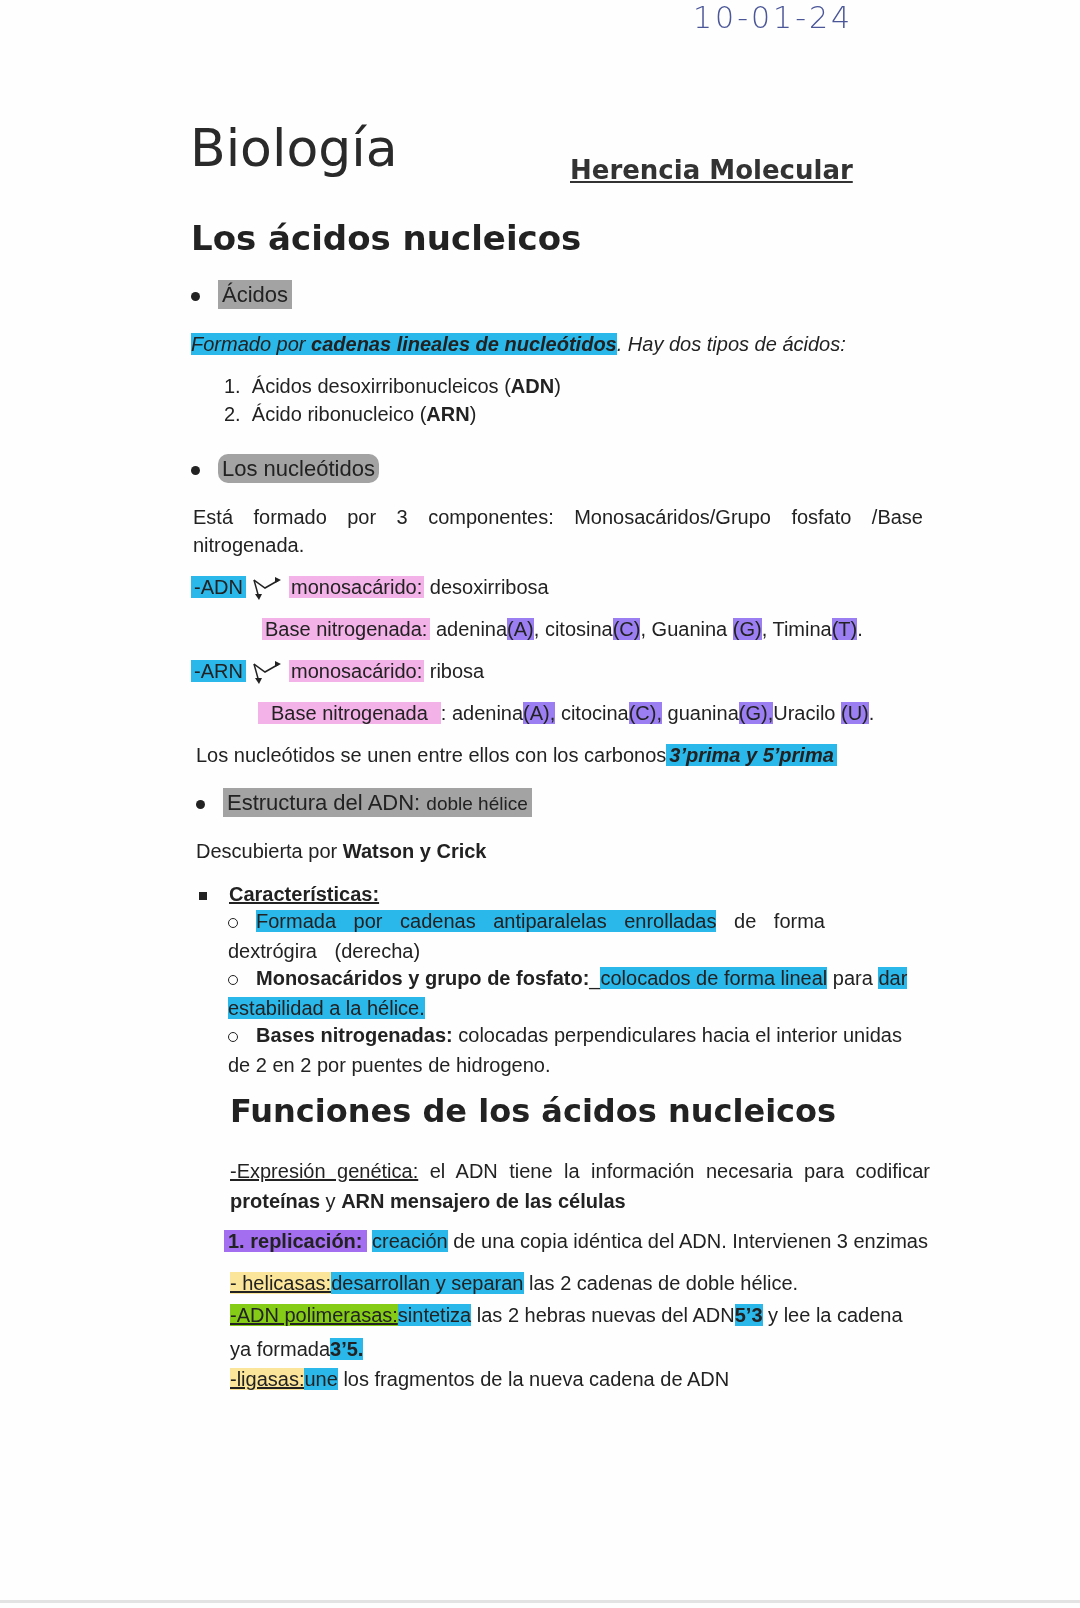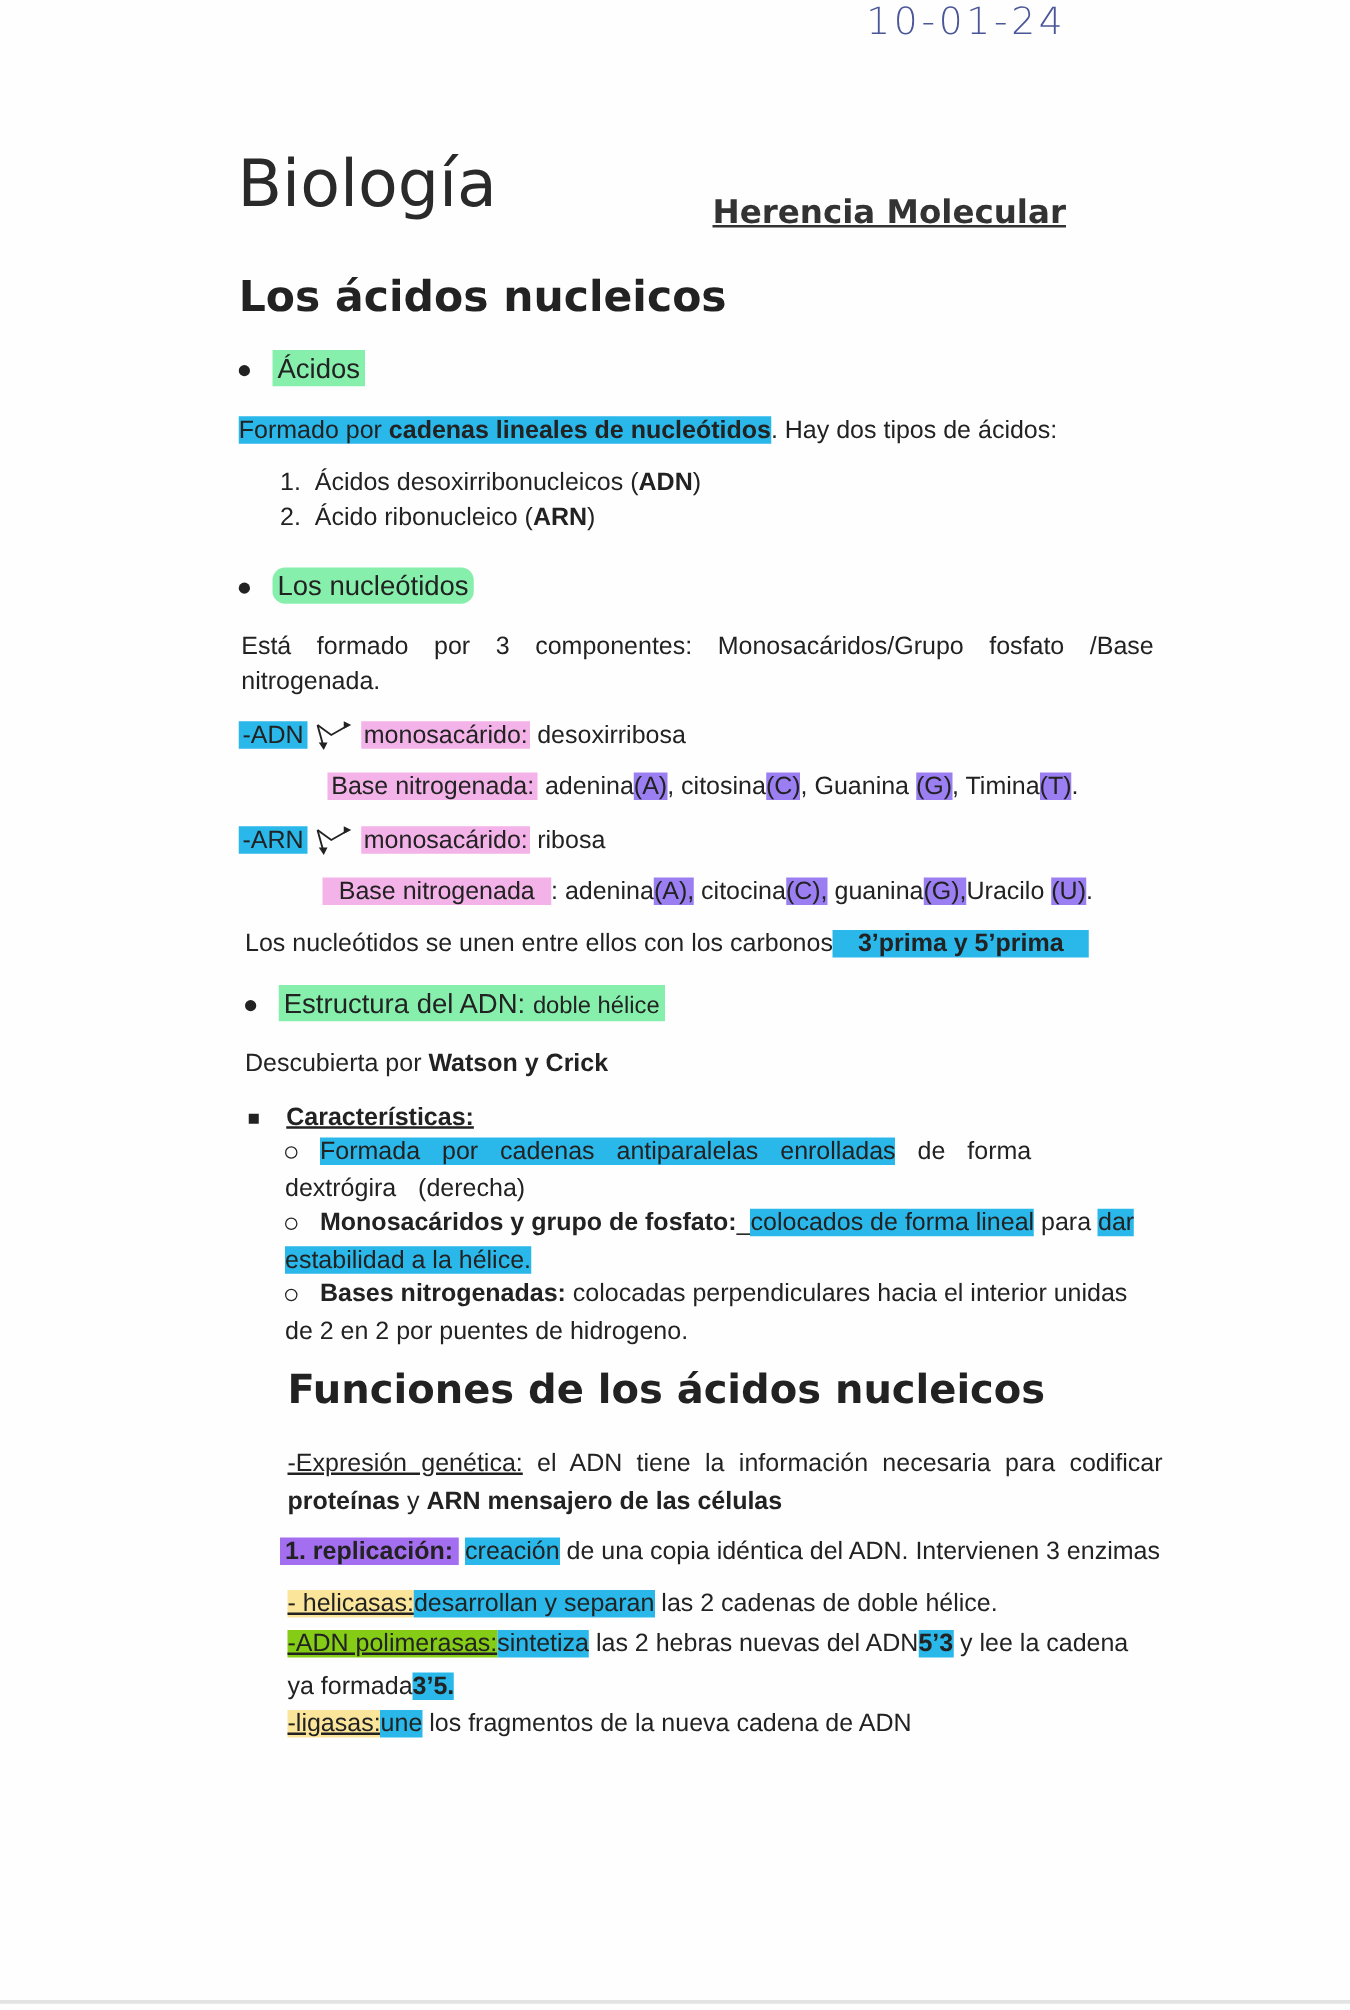--- a/index.html
+++ b/index.html
@@ -5,21 +5,21 @@
   html,body{margin:0;padding:0;}
   body{width:1080px;height:1608px;background:#fdfdfd;position:relative;overflow:hidden;font-family:"Liberation Sans",sans-serif;color:#1e1e1e;}
   .page{position:absolute;left:0;top:0;width:1080px;height:1608px;background:#fefefe;}
   .abs{position:absolute;white-space:nowrap;}
   .date{left:693px;top:0;font-family:"DejaVu Sans",sans-serif;font-size:30px;color:#4a5698;letter-spacing:3px;font-weight:300;}
   .title{left:190px;top:118px;font-size:52px;color:#2a2a2a;font-family:"DejaVu Sans",sans-serif;}
   .subtitle{left:570px;top:155px;font-size:26px;font-weight:bold;text-decoration:underline;color:#333;font-family:"DejaVu Sans",sans-serif;}
   .h2{left:191px;top:218px;font-size:34px;font-weight:bold;color:#222;font-family:"DejaVu Sans",sans-serif;}
   .h2b{left:230px;top:1092px;font-size:32px;font-weight:bold;color:#222;font-family:"DejaVu Sans",sans-serif;}
   .txt{font-size:20px;color:#222;}
-  .hl-green{background:#86efac;text-align:center;}
+  .hl-green{background:#a3a3a3;text-align:center;}
   .hl-blue{background:#2ab7ea;}
   .hl-pink{background:#f3b2e8;}
   .hl-purple{background:#9b7ff2;}
   .hl-violet{background:#a46ef0;}
   .hl-yellow{background:#fbe59a;}
   .hl-orange{background:#84cc16;}
   .bullet{display:inline-block;width:9px;height:9px;border-radius:50%;background:#222;margin-right:18px;vertical-align:middle;}
   .sq{display:inline-block;width:8px;height:8px;background:#222;margin-right:22px;vertical-align:middle;}
   .circ{display:inline-block;width:8px;height:8px;border:1.5px solid #222;border-radius:50%;margin-right:18px;vertical-align:middle;}
   b{font-weight:bold;}
@@ -36,21 +36,21 @@
   <div class="abs date">10-01-24</div>
 
   <div class="abs title">Biología</div>
   <div class="abs h2">Los ácidos nucleicos</div>
   <div class="abs subtitle">Herencia Molecular</div>
 
   <div class="abs txt" style="left:191px;top:282px;font-size:22px;">
     <span class="bullet"></span><span class="hl-green" style="padding:2px 4px;">Ácidos</span>
   </div>
 
-  <div class="abs txt" style="left:191px;top:333px;">
+  <div class="abs txt" style="left:191px;top:333px;font-style:italic;">
     <span class="hl-blue"><span>Formado por </span><b>cadenas lineales de nucleótidos</b></span><span>. Hay dos tipos de ácidos:</span>
   </div>
 
   <div class="abs txt" style="left:224px;top:375px;">
     <span>1.</span>&nbsp;&nbsp;<span>Ácidos desoxirribonucleicos (</span><b>ADN</b><span>)</span>
   </div>
   <div class="abs txt" style="left:224px;top:403px;">
     <span>2.</span>&nbsp;&nbsp;<span>Ácido ribonucleico (</span><b>ARN</b><span>)</span>
   </div>
 
@@ -84,21 +84,21 @@
         <path d="M4 18 L8 24 L11 18Z" fill="#222"></path>
       </svg>
     <span class="hl-pink" style="padding:0 2px;">monosacárido:</span><span> ribosa</span>
   </div>
 
   <div class="abs txt" style="left:258px;top:702px;">
     <span class="hl-pink" style="padding:0 13px;">Base nitrogenada</span><span>:</span><span> adenina</span><span class="hl-purple">(A),</span><span> citocina</span><span class="hl-purple">(C),</span><span> guanina</span><span class="hl-purple">(G),</span><span>Uracilo </span><span class="hl-purple">(U)</span><span>.</span>
   </div>
 
   <div class="abs txt" style="left:196px;top:744px;">
-    <span>Los nucleótidos se unen entre ellos con los carbonos</span><b class="hl-blue" style="padding:0 20px;">3’prima y 5’prima</b>
+    <span>Los nucleótidos se unen entre ellos con los carbonos</span><b class="hl-blue" style="padding:0 3px;font-style:italic;">3’prima y 5’prima</b>
   </div>
 
   <div class="abs txt" style="left:196px;top:790px;font-size:22px;">
     <span class="bullet"></span><span class="hl-green" style="padding:2px 4px;"><span>Estructura del ADN: </span><span style="font-size:19px;">doble hélice</span></span>
   </div>
 
   <div class="abs txt" style="left:196px;top:840px;">
     <span>Descubierta por </span><b>Watson y Crick</b>
   </div>
 

